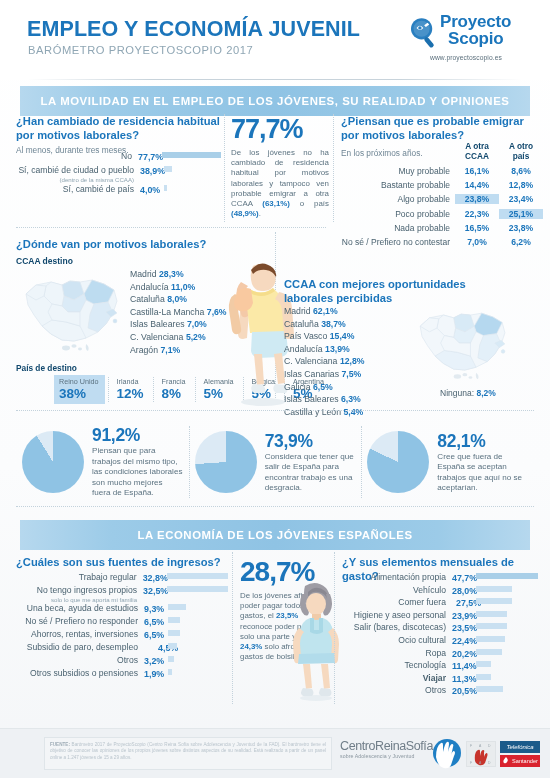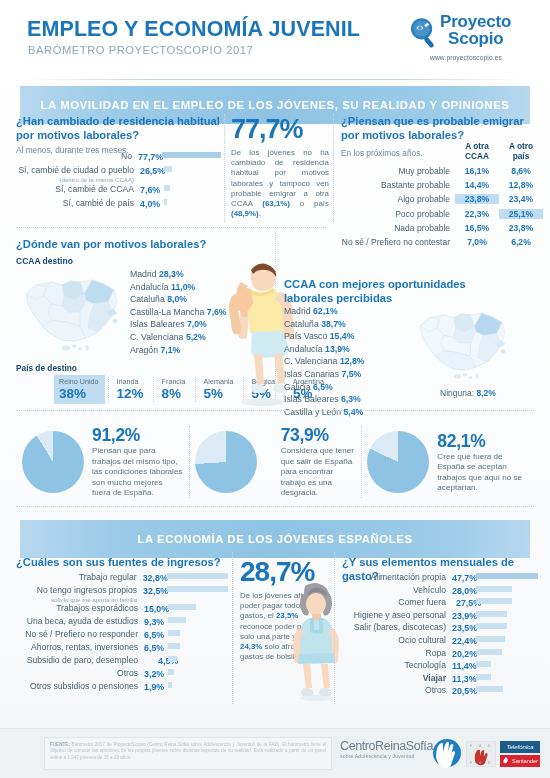--- a/index.html
+++ b/index.html
@@ -48,21 +48,21 @@
   }
   .logo-txt span { display:block; }
   .logo-txt .l2 { margin-left: 8px; }
   .logo-url {
     position: absolute; left: 26px; top: 41px;
     font-size: 6.7px; color: #5b6f7c; letter-spacing: .1px;
   }
 
   
   .banner {
-    position: absolute; height: 38px;
+    position: absolute; height: 30px;
     background: linear-gradient(90deg, #b6d8ee 0%, #9ccbe8 18%, #8fc3e4 50%, #9ccbe8 82%, #b6d8ee 100%);
     color: #ffffff; font-size: 11.4px; font-weight: bold;
     letter-spacing: .55px;
     display: flex; align-items: center; justify-content: center;
   }
 
   
   .q-title {
     color: #1b75bb; font-size: 11.2px; font-weight: bold; line-height: 13.5px;
   }
@@ -181,27 +181,22 @@
   </div>
 
   <div class="rowlist" id="residencia-rows" style="left:16px; top:152px; width:205px;">
       <div class="brow" style="height: 14px;">
         <div class="lbl" style="width:118px;">No</div>
         <div class="val" style="width:30px; padding-left:6px;">77,7%</div>
         <div class="bar dark" style="width:60px;"></div>
       </div>
       <div class="brow" style="height: 19px;">
         <div class="lbl" style="width:118px;">Sí, cambié de ciudad o pueblo<small>(dentro de la misma CCAA)</small></div>
-        <div class="val" style="width:30px; padding-left:6px;">26,5%</div>
+        <div class="val" style="width:30px; padding-left:6px;">38,9%</div>
         <div class="bar" style="width:8.185328185328185px;"></div>
-      </div>
-      <div class="brow" style="height: 14px;">
-        <div class="lbl" style="width:118px;">Sí, cambié de CCAA</div>
-        <div class="val" style="width:30px; padding-left:6px;">7,6%</div>
-        <div class="bar" style="width:5.8687258687258685px;"></div>
       </div>
       <div class="brow" style="height: 14px;">
         <div class="lbl" style="width:118px;">Sí, cambié de país</div>
         <div class="val" style="width:30px; padding-left:6px;">4,0%</div>
         <div class="bar" style="width:3.0888030888030884px;"></div>
       </div>
     </div>
 
   <div class="vdiv" style="left:224px; top:114px; height:108px;"></div>
 
@@ -403,21 +398,21 @@
   <div class="hdiv" style="left:16px; top:410px; width:518px;"></div>
 
   <div id="pies-row" style="position:absolute; left:16px; top:422px; width:518px; height:80px; display:flex;">
       <div style="flex: 1 1 0%; display: flex; align-items: center; gap: 8px; padding: 0px 6px; position: relative;">
         <div class="pie" style="width:62px;height:62px;flex:0 0 62px;background:conic-gradient(from 0deg, #8fc3e4 0deg 328.32deg, #dceaf5 328.32deg 360deg);"></div>
         <div>
           <div class="pie-title">91,2%</div>
           <div class="pie-text">Piensan que para trabajos del mismo tipo, las condiciones laborales son mucho mejores fuera de España.</div>
         </div>
       </div>
-      <div style="flex: 1 1 0%; display: flex; align-items: center; gap: 24px; padding: 0px 6px; position: relative;">
+      <div style="flex: 1 1 0%; display: flex; align-items: center; gap: 8px; padding: 0px 6px; position: relative;">
         <div class="pie" style="width:62px;height:62px;flex:0 0 62px;background:conic-gradient(from 0deg, #8fc3e4 0deg 266.04deg, #dceaf5 266.04deg 360deg);"></div>
         <div>
           <div class="pie-title">73,9%</div>
           <div class="pie-text">Considera que tener que salir de España para encontrar trabajo es una desgracia.</div>
         </div>
         <div style="position: absolute; left: 0px; top: 4px; bottom: 4px; border-left: 1px dotted rgb(195, 210, 220);"></div>
       </div>
       <div style="flex: 1 1 0%; display: flex; align-items: center; gap: 8px; padding: 0px 6px; position: relative;">
         <div class="pie" style="width:62px;height:62px;flex:0 0 62px;background:conic-gradient(from 0deg, #8fc3e4 0deg 295.56deg, #dceaf5 295.56deg 360deg);"></div>
         <div>
@@ -437,25 +432,20 @@
   <div class="rowlist" id="ingresos-rows" style="left:16px; top:573px; width:212px;">
       <div class="brow" style="height: 13px;">
         <div class="lbl" style="width:122px;">Trabajo regular</div>
         <div class="val" style="width:30px; padding-left:6px;">32,8%</div>
         <div class="bar" style="width:62px;"></div>
       </div>
       <div class="brow" style="height: 18px;">
         <div class="lbl" style="width:122px;">No tengo ingresos propios<small>solo lo que me aporta mi familia</small></div>
         <div class="val" style="width:30px; padding-left:6px;">32,5%</div>
         <div class="bar" style="width:61.4329268292683px;"></div>
-      </div>
-      <div class="brow" style="height: 13px;">
-        <div class="lbl" style="width:122px;">Trabajos esporádicos</div>
-        <div class="val" style="width:30px; padding-left:6px;">15,0%</div>
-        <div class="bar" style="width:28.353658536585368px;"></div>
       </div>
       <div class="brow" style="height: 13px;">
         <div class="lbl" style="width:122px;">Una beca, ayuda de estudios</div>
         <div class="val" style="width:30px; padding-left:6px;">9,3%</div>
         <div class="bar" style="width:17.57926829268293px;"></div>
       </div>
       <div class="brow" style="height: 13px;">
         <div class="lbl" style="width:122px;">No sé / Prefiero no responder</div>
         <div class="val" style="width:30px; padding-left:6px;">6,5%</div>
         <div class="bar" style="width:12.286585365853659px;"></div>

